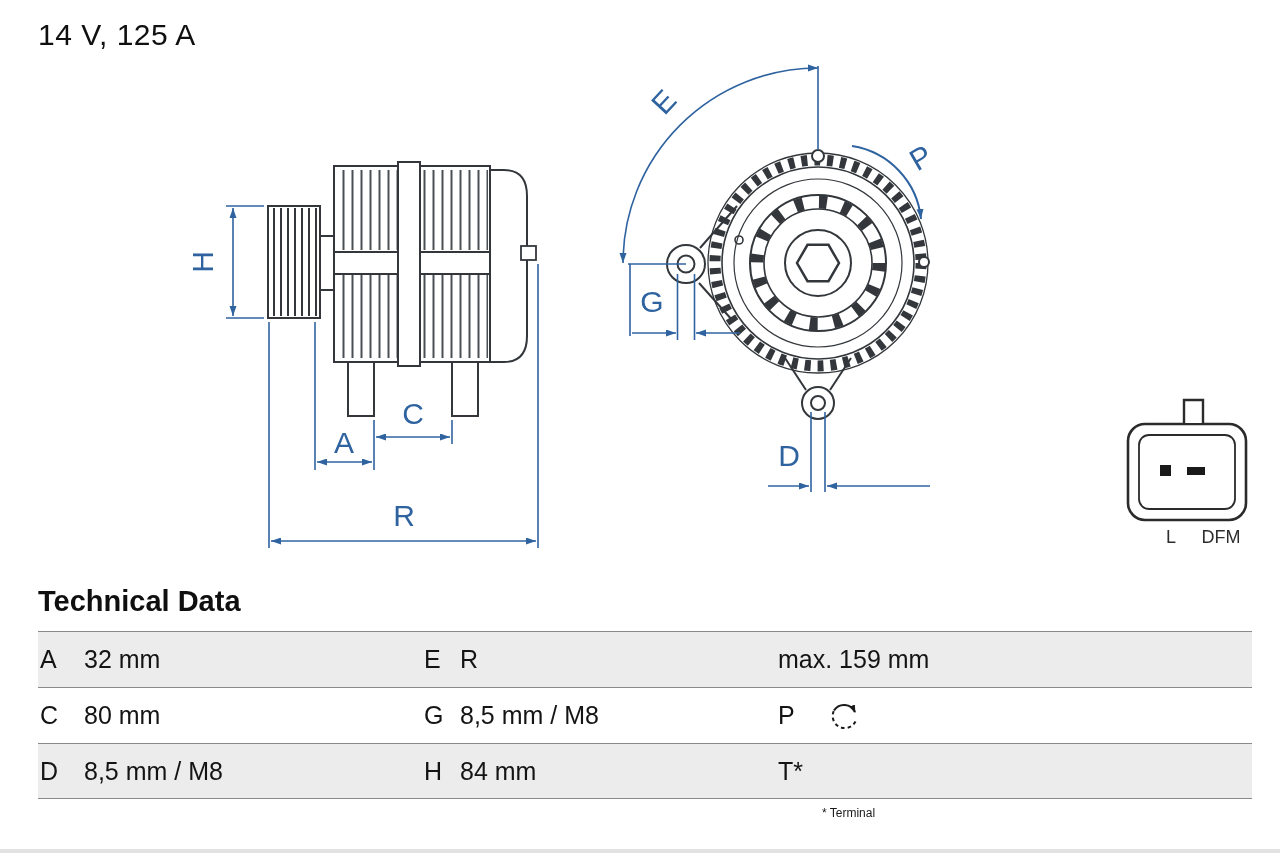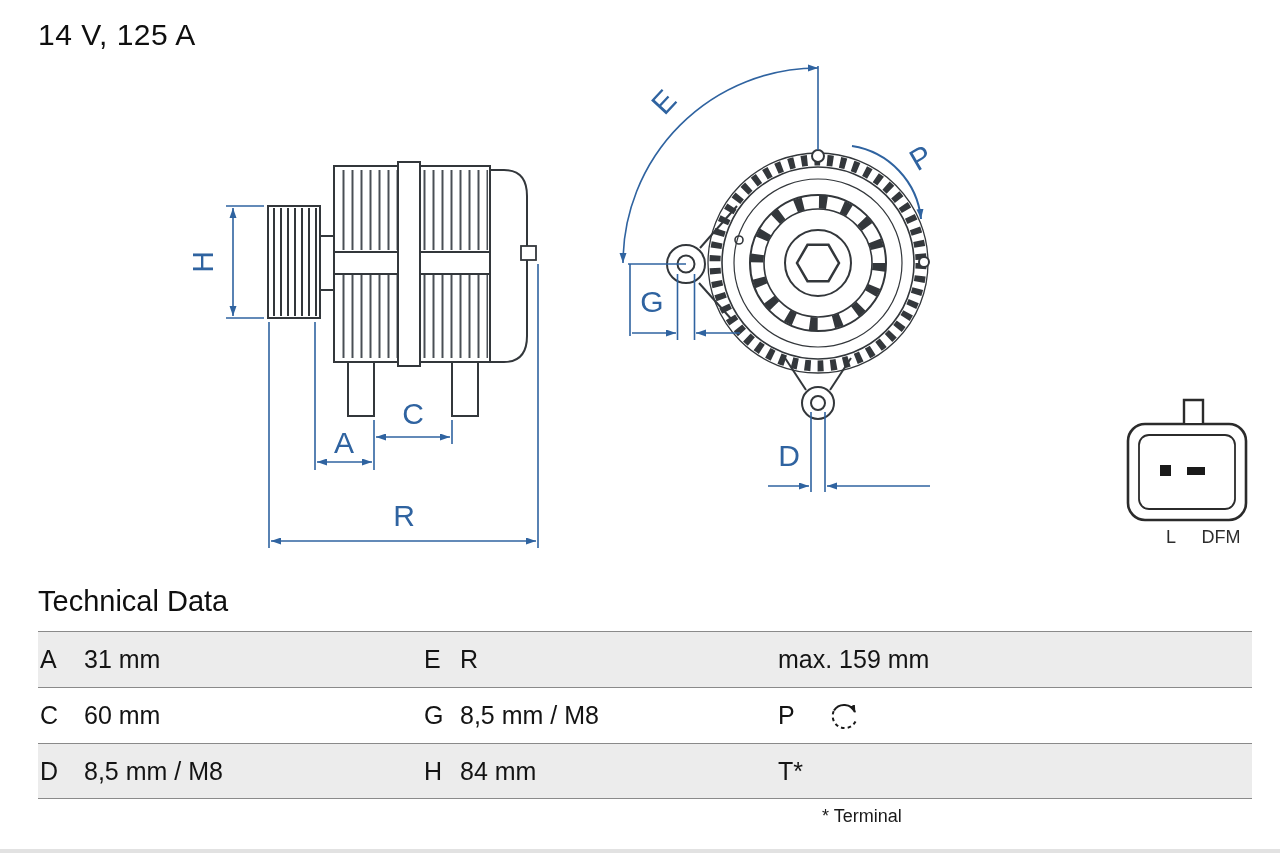--- a/index.html
+++ b/index.html
@@ -1,29 +1,29 @@
 <!DOCTYPE html>
 <html><head>
 <meta charset="utf-8">
 <style>
   * { margin:0; padding:0; box-sizing:border-box; }
   html,body { width:1280px; height:853px; background:#ffffff; font-family:"Liberation Sans", sans-serif; }
   .page { position:relative; width:1280px; height:853px; overflow:hidden; background:#fff; }
   .title { position:absolute; left:38px; top:18px; font-size:30px; color:#0f0f0f; letter-spacing:.5px; }
   svg.drawing { position:absolute; left:0; top:0; }
   .tech { position:absolute; left:38px; top:585px; width:1214px; }
-  .tech-heading { font-size:29px; font-weight:normal; color:#0f0f0f; margin-bottom:13px; }
+  .tech-heading { font-size:29px; font-weight:bold; color:#0f0f0f; margin-bottom:13px; }
   .trows .trow { display:grid; grid-template-columns:44px 340px 36px 318px 48px 1fr;
                  align-items:center; height:56px; border-top:1px solid #8a8a8a;
                  font-size:25px; color:#141414; }
   .trows .trow:last-child { border-bottom:1px solid #8a8a8a; }
   .shade { background:#ececec; }
   .light { background:#ffffff; }
   .cell { padding-left:2px; white-space:nowrap; }
-  .footnote { margin-left:784px; margin-top:7px; font-size:18px; color:#1a1a1a; }
+  .footnote { margin-left:784px; margin-top:7px; font-size:12px; color:#1a1a1a; }
   .rot-icon { display:block; margin-top:2px; }
   .bottom-strip { position:absolute; left:0; bottom:0; width:100%; height:4px; background:#e2e2e2; }
   text { font-family:"Liberation Sans", sans-serif; }
 </style>
 </head>
 <body>
 
 <div class="page">
 
   <div class="title">14 V, 125 A</div>
@@ -144,29 +144,29 @@
       <text x="1221" y="543">DFM</text>
     </g>
   </svg>
 
   <div class="tech">
     <div class="tech-heading">Technical Data</div>
 
     <div class="trows">
       <div class="trow shade">
         <div class="cell key">A</div>
-        <div class="cell val">31 mm</div>
+        <div class="cell val">32 mm</div>
         <div class="cell key">E</div>
         <div class="cell key">R</div>
         <div class="cell val">max. 159 mm</div>
       </div>
 
       <div class="trow light">
         <div class="cell key">C</div>
-        <div class="cell val">60 mm</div>
+        <div class="cell val">80 mm</div>
         <div class="cell key">G</div>
         <div class="cell val">8,5 mm / M8</div>
         <div class="cell key">P</div>
         <div class="cell val">
           <svg class="rot-icon" width="38" height="34" viewBox="0 0 38 34">
             <path d="M 29.5 21.5 A 12 12 0 1 1 8 10.5" stroke="#1a1a1a" stroke-width="2" fill="none" stroke-dasharray="3.5 3.2"></path>
             <path d="M 8 10.5 A 12 12 0 0 1 29 12" stroke="#1a1a1a" stroke-width="2.2" fill="none" marker-end="url(#mArrDark)"></path>
           </svg>
         </div>
       </div>

